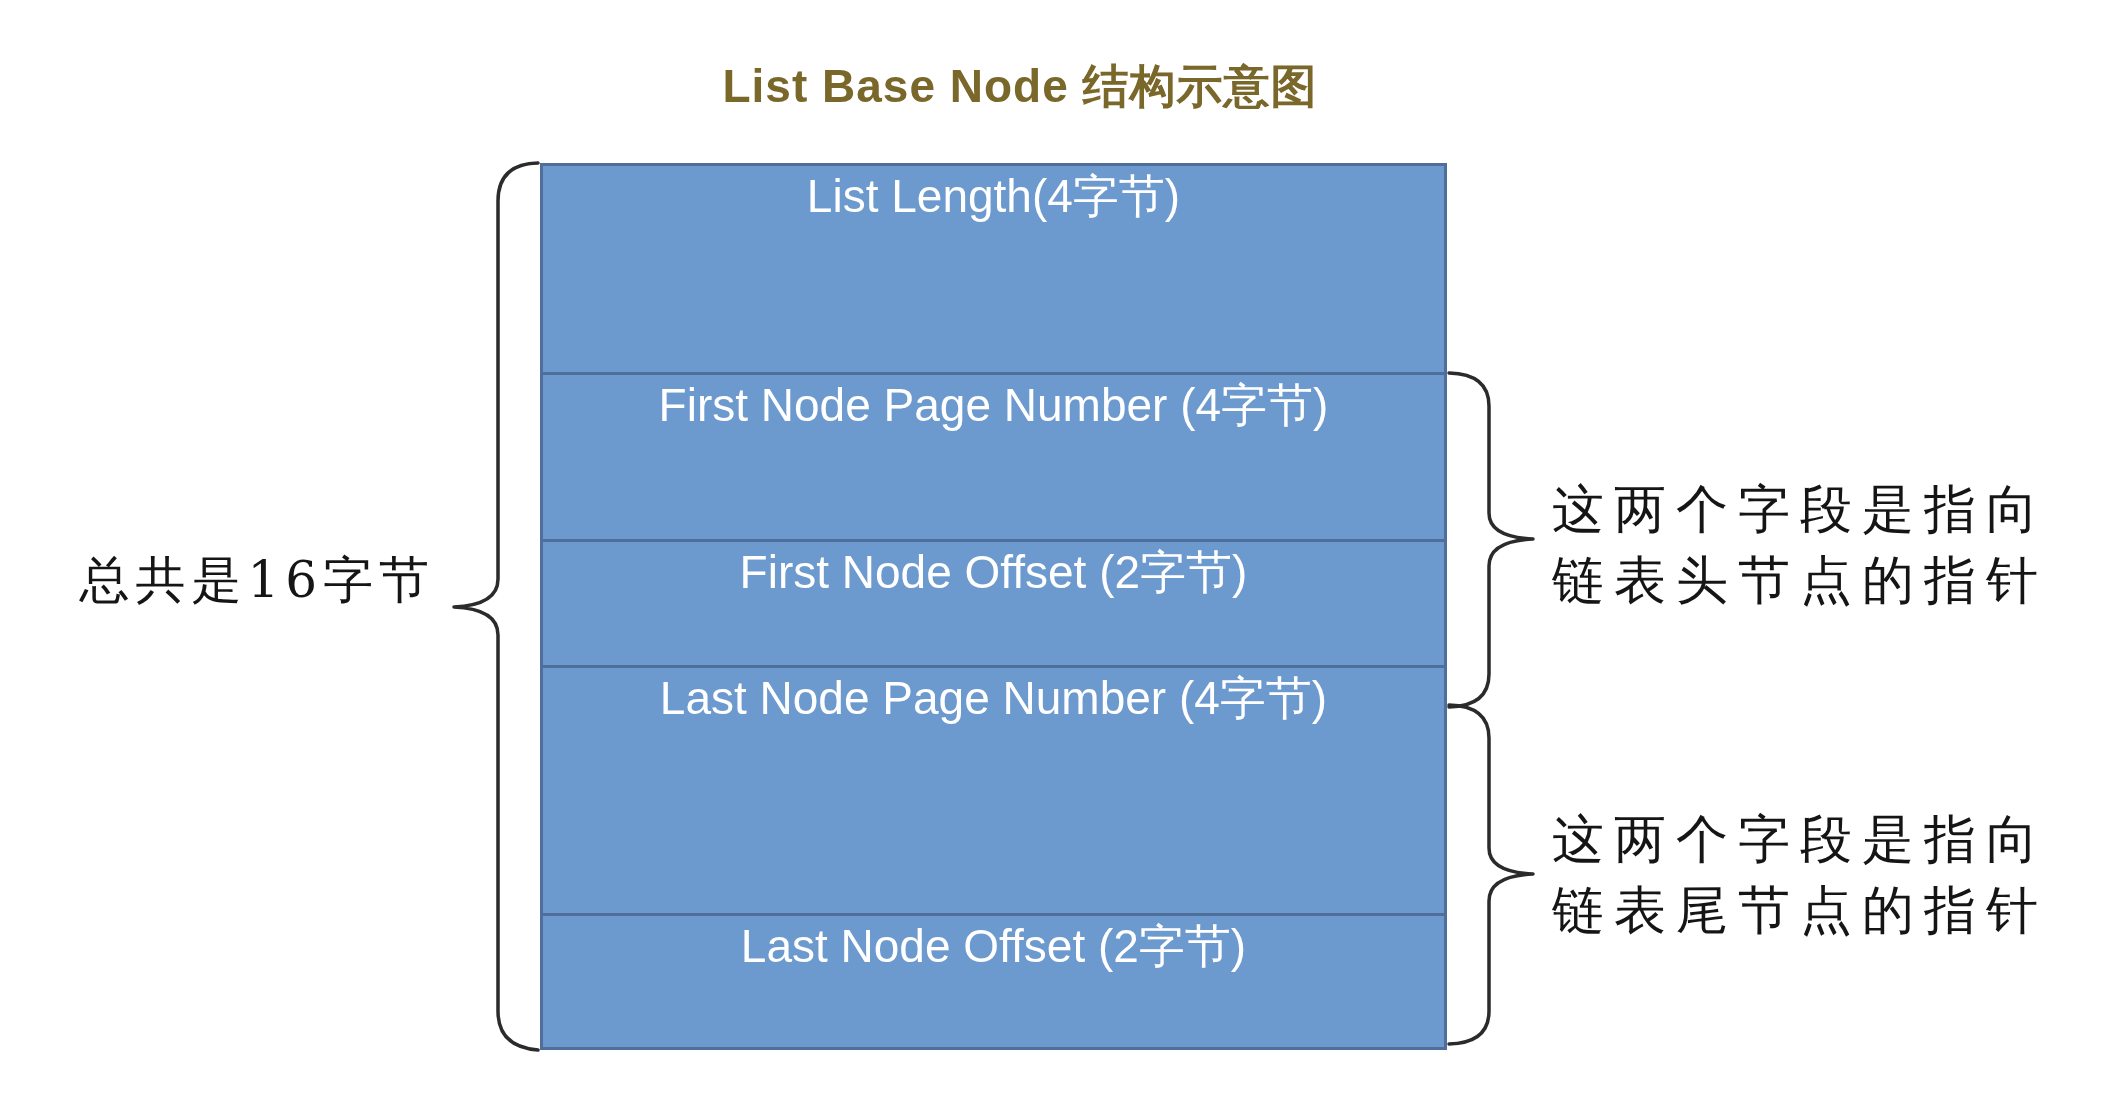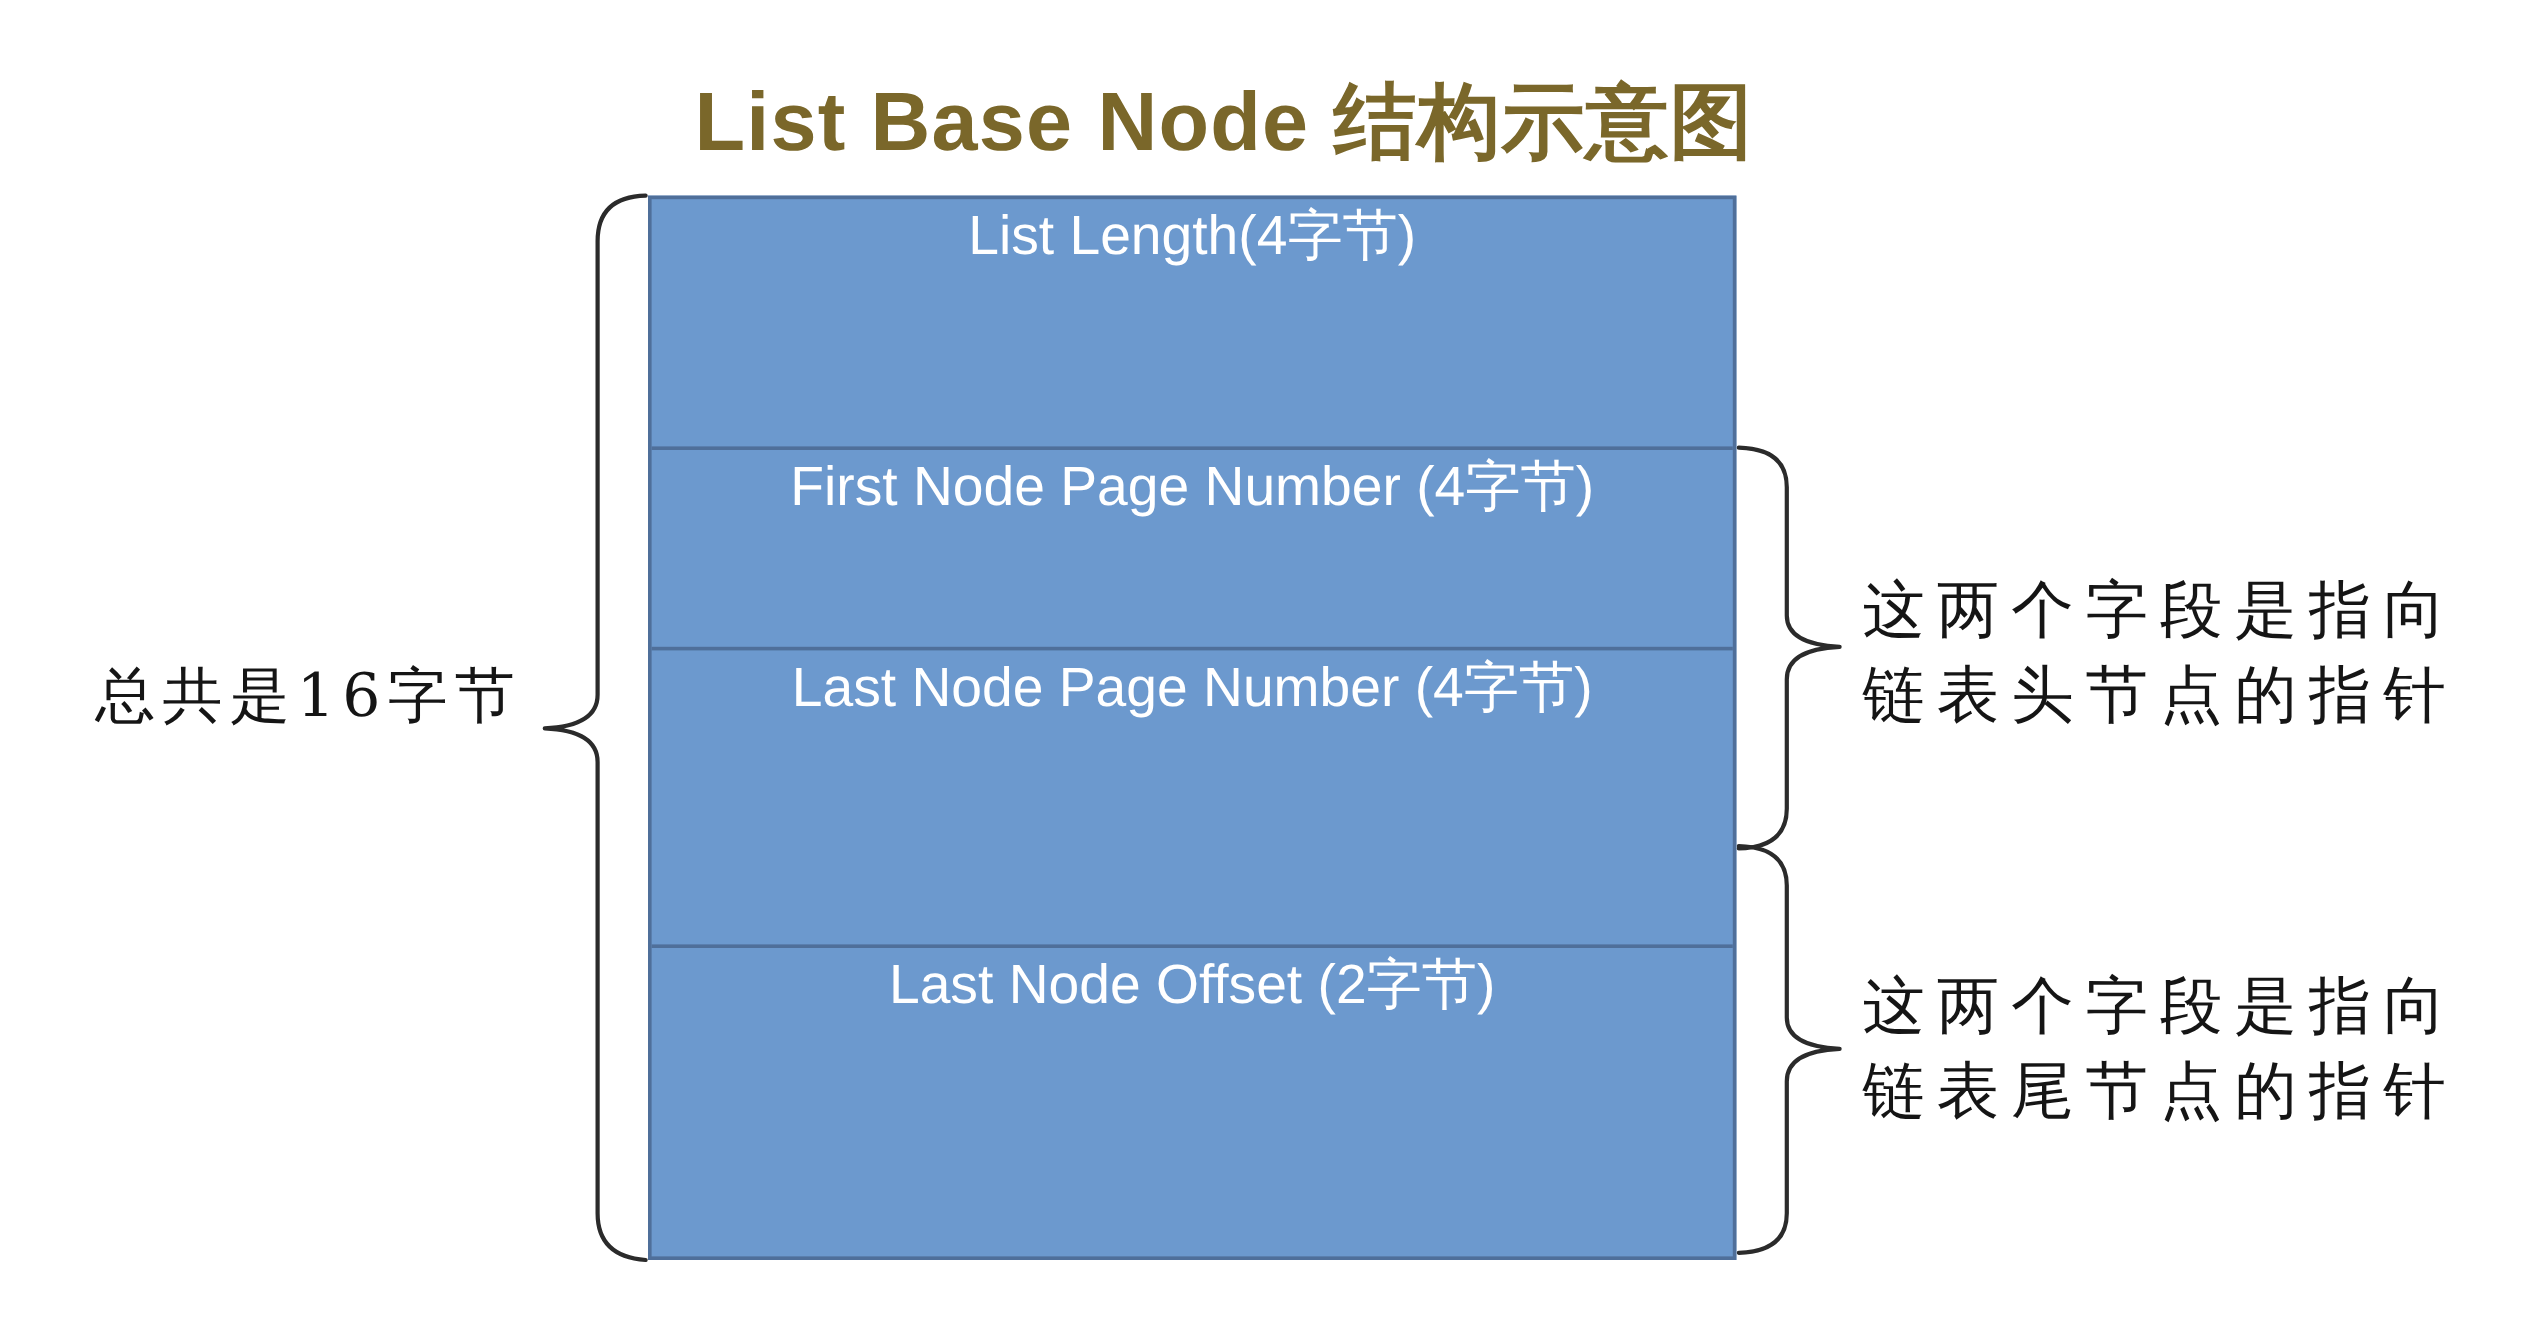--- a/index.html
+++ b/index.html
@@ -5,21 +5,21 @@
   :root{
     --title:#7A672A; --box-fill:#6C99CE; --box-border:#4F6F9A;
     --row-text:#FFFFFF; --annotation-text:#151515; --brace:#2B2B2B; --background:#FFFFFF;
   }
   html,body{margin:0;padding:0;}
   body{background:var(--background);font-family:"Liberation Sans",sans-serif;}
   .canvas{position:relative;width:2120px;height:1108px;background:var(--background);overflow:hidden;}
 
   .diagram-title{
     position:absolute;left:460px;top:56px;width:1120px;
-    text-align:center;font-size:69px;font-weight:700;color:var(--title);
+    text-align:center;font-size:46px;font-weight:700;color:var(--title);
     font-family:"Liberation Sans",sans-serif;letter-spacing:1px;white-space:nowrap;
   }
 
   .struct-box{
     position:absolute;left:540px;top:163px;width:907px;height:887px;
     border:3px solid var(--box-border);background:var(--box-fill);
     box-sizing:border-box;display:flex;flex-direction:column;
   }
   .struct-row{
     display:flex;align-items:flex-start;justify-content:center;
@@ -57,20 +57,23 @@
 
   <div class="diagram-title">List Base Node 结构示意图</div>
 
   <div class="struct-box">
     <div class="struct-row r0">
       <span class="row-label">List Length(4字节)</span>
     </div>
     <div class="struct-row r1">
       <span class="row-label">First Node Page Number (4字节)</span>
     </div>
+    <div class="struct-row r2">
+      <span class="row-label">First Node Offset (2字节)</span>
+    </div>
     <div class="struct-row r3">
       <span class="row-label">Last Node Page Number (4字节)</span>
     </div>
     <div class="struct-row r4">
       <span class="row-label">Last Node Offset (2字节)</span>
     </div>
   </div>
 
   <svg class="brace" style="left:440px;top:159px;" width="100" height="895" viewBox="0 0 100 895">
     <path d="M 98 4 Q 58 5 58 42 L 58 420 Q 58 446 14 448 Q 58 450 58 476 L 58 852 Q 58 888 98 891"></path>

